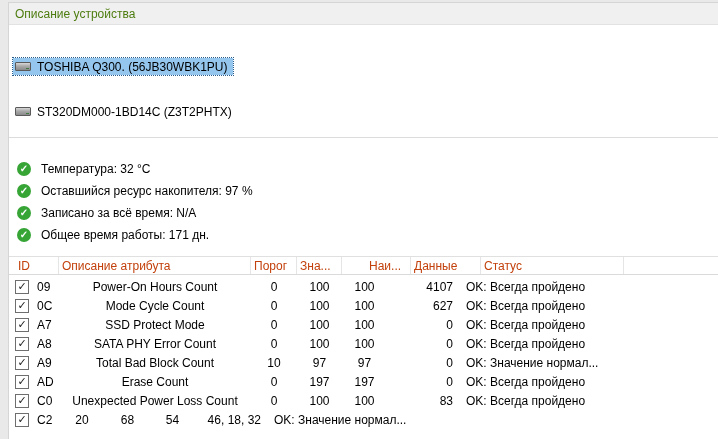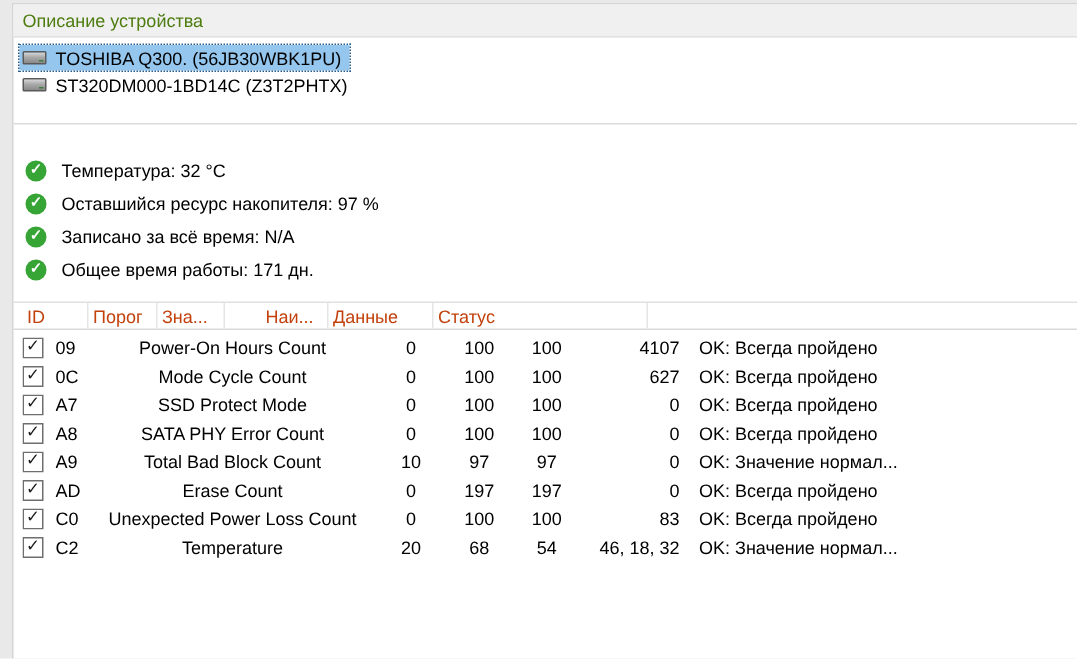--- a/index.html
+++ b/index.html
@@ -17,21 +17,21 @@
   }
   
   .panel-header{
     height:21px;background:#f0f0f0;border-bottom:1px solid #e2e2e2;
     display:flex;align-items:center;padding-left:6px;color:#4d7c0f;
   }
   
   .device-list{padding:5px 0 4px 4px;}
   .device-item{
     display:flex;align-items:center;height:17px;padding:0 5px 0 2px;
-    width:max-content;margin-bottom:1px;cursor:default;
+    width:max-content;margin-bottom:1px;cursor:default;margin-top:28px;
   }
   .device-item.selected{background:#94c6ee;outline:1px dotted #2a5d8a;}
   .disk-icon{
     width:16px;height:9px;margin-right:6px;border-radius:1px;
     background:linear-gradient(#d7d7d7 0%, #a9a9a9 45%, #8a8a8a 100%);
     border:1px solid #5a5a5a;box-sizing:border-box;position:relative;
   }
   .disk-icon::after{
     content:"";position:absolute;right:1px;bottom:1px;width:3px;height:1px;background:#3f7a3f;
   }
@@ -117,20 +117,21 @@
   </div>
       <div class="summary-item">
     <span class="check-circle">✓</span>
     <span>Общее время работы: 171 дн.</span>
   </div>
     </div>
 
   <div class="table">
     <div class="thead">
       <div class="th c-id">ID</div>
+      <div class="th c-name">Описание атрибута</div>
       <div class="th c-thr">Порог</div>
       <div class="th c-val">Зна...</div>
       <div class="th c-worst">Наи...</div>
       <div class="th c-data">Данные</div>
       <div class="th c-status">Статус</div>
     </div>
     <div class="tbody" id="tbody">
         <div class="tr">
     <span class="td td-check">
             <span class="cb" role="checkbox" aria-checked="true">✓</span>
@@ -213,21 +214,20 @@
     <span class="td td-val">100</span>
     <span class="td td-worst">100</span>
     <span class="td td-data">83</span>
     <span class="td td-status">OK: Всегда пройдено</span>
   </div>
         <div class="tr">
     <span class="td td-check">
             <span class="cb" role="checkbox" aria-checked="true">✓</span>
           </span>
     <span class="td td-id">C2</span>
-    <span class="td td-name">Temperature</span>
     <span class="td td-thr">20</span>
     <span class="td td-val">68</span>
     <span class="td td-worst">54</span>
     <span class="td td-data">46, 18, 32</span>
     <span class="td td-status">OK: Значение нормал...</span>
   </div>
       </div>
   </div>
 
 </div>

